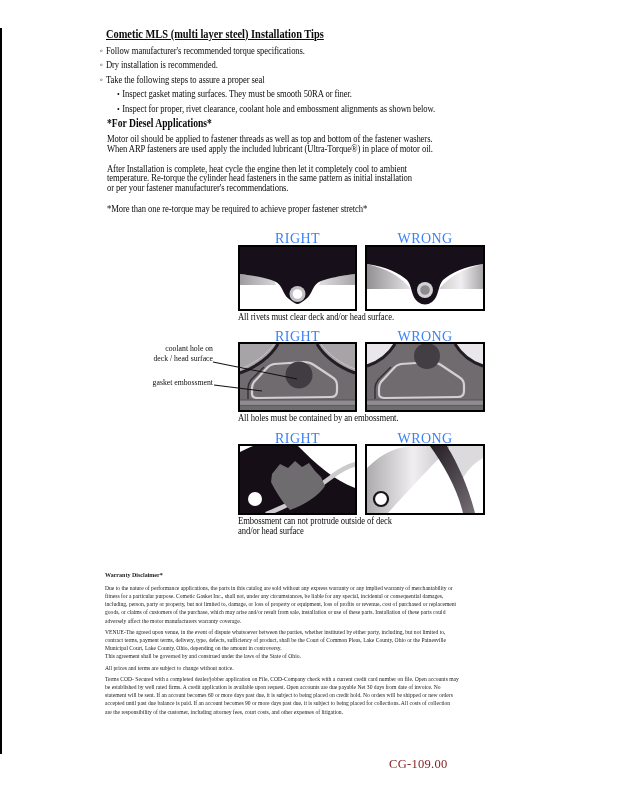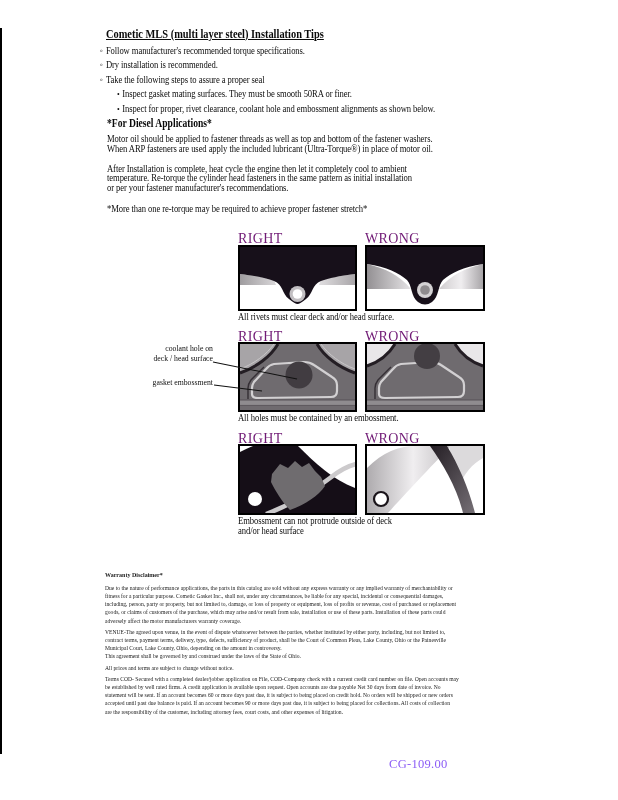--- a/index.html
+++ b/index.html
@@ -14,28 +14,28 @@
          white-space:nowrap;color:#0a0a0a;}
   .bullets{left:99px;top:45px;width:470px;font-size:10px;letter-spacing:-0.1px;color:#0d0d0d;}
   .b-row{display:flex;align-items:flex-start;height:14.4px;white-space:nowrap;}
   .b-row .m{width:7px;margin-left:1px;font-size:10px;line-height:12px;}
   .b-row.sub .m{margin-left:21px;width:6px;font-size:9px;line-height:12px;}
   .h2{left:107px;top:116px;font-size:12px;font-weight:bold;white-space:nowrap;color:#0a0a0a;}
   .para{font-size:10px;line-height:9.7px;letter-spacing:-0.1px;white-space:pre-line;color:#0d0d0d;}
   .p1{left:107px;top:134px;}
   .p2{left:107px;top:163.5px;}
   .pnote{left:107px;top:204px;}
-  .rw-label{font-size:14px;letter-spacing:0.4px;color:#701a75;white-space:nowrap;}
+  .rw-label{font-size:14px;letter-spacing:0.4px;text-align:center;color:#3b82f6;white-space:nowrap;}
   .caption{font-size:10px;letter-spacing:-0.1px;white-space:pre-line;color:#0d0d0d;line-height:10px;}
   .dbox{position:absolute;}
   .side-label{font-size:9px;line-height:9.6px;text-align:right;white-space:pre-line;color:#0d0d0d;width:102px;}
   .warranty{left:105px;top:571px;width:420px;font-size:6.5px;line-height:8.2px;color:#1b1b1b;}
   .warranty p{margin:0 0 3px 0;white-space:pre-line;}
   .warranty .wh{font-weight:bold;font-size:7px;margin-bottom:4.5px;}
-  .footer-code{left:389px;top:757px;font-size:12.5px;letter-spacing:0.3px;color:#8b5cf6;white-space:nowrap;}
+  .footer-code{left:389px;top:757px;font-size:12.5px;letter-spacing:0.3px;color:#7f1d1d;white-space:nowrap;}
 </style>
 </head>
 <body>
 
 <div class="page">
 
   <div class="abs left-rule"></div>
 
   <div class="abs title cx-h">Cometic MLS (multi layer steel) Installation Tips</div>
 

